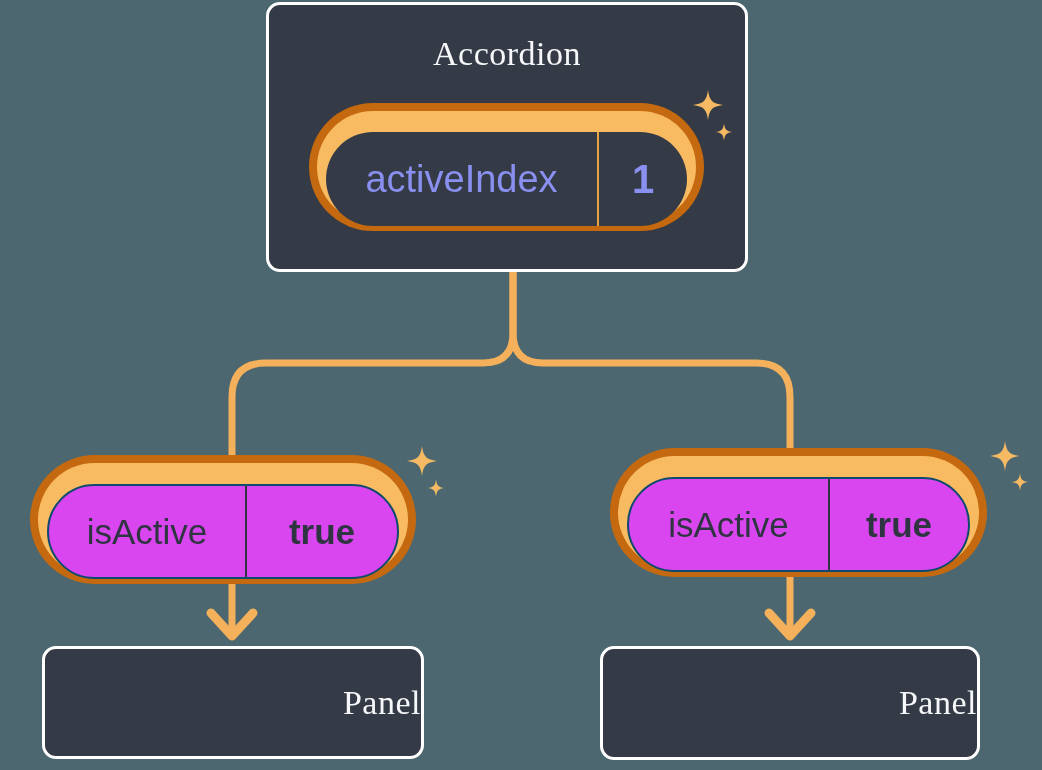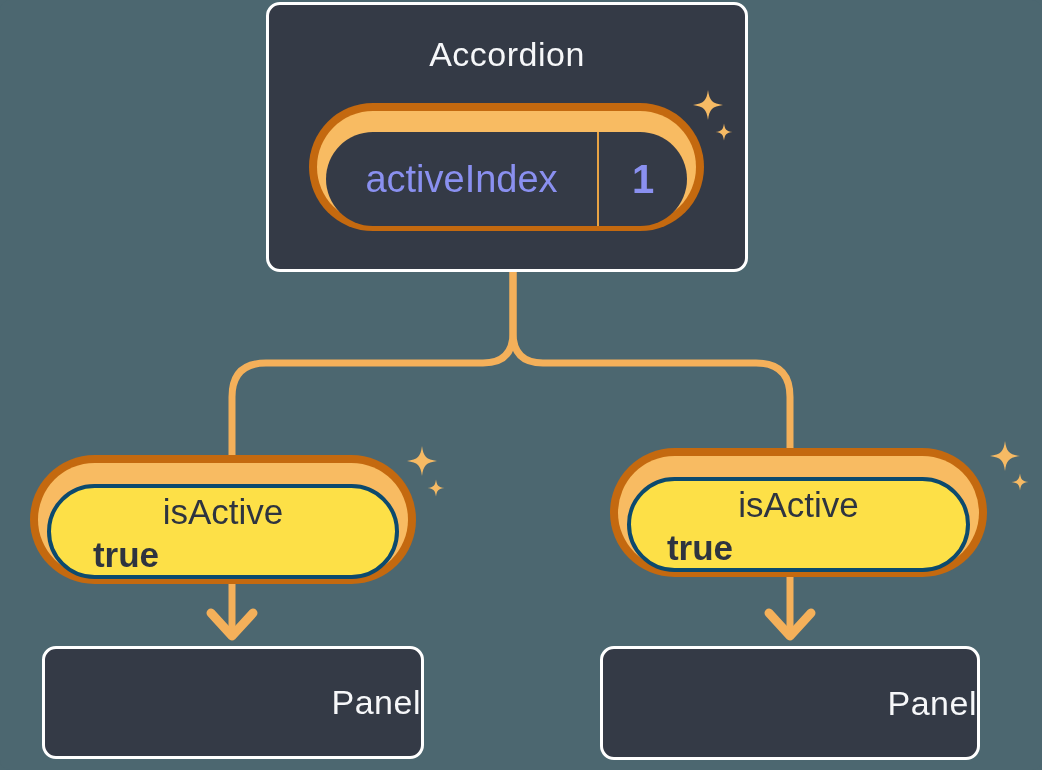--- a/index.html
+++ b/index.html
@@ -9,41 +9,42 @@
     font-family:"Liberation Sans","DejaVu Sans",sans-serif;
   }
   
   .comp-box{
     position:absolute;background:#343A46;border:3px solid #FFFFFF;
     border-radius:14px;box-sizing:border-box;
   }
   .comp-title{
     color:#F6F7F9;font-size:34px;font-weight:500;text-align:center;
     letter-spacing:.5px;
+    font-family:Liberation Serif, serif;
   }
   .root-box{left:266px;top:2px;width:482px;height:270px;}
   .root-box .comp-title{margin-top:30px;}
   .panel-box{display:flex;align-items:center;justify-content:flex-end;}
   .panel-left{left:42px;top:646px;width:382px;height:113px;}
   .panel-right{left:600px;top:646px;width:380px;height:114px;}
   
   .pill{
     position:absolute;background:#C4690F;border-radius:999px;
     padding:8px;box-sizing:border-box;
   }
   .pill-inner{
     background:#F8BB62;border-radius:999px;padding:9px;height:100%;
     box-sizing:border-box;
   }
   .pill-core{
     border-radius:999px;height:100%;box-sizing:border-box;
     display:flex;align-items:stretch;overflow:hidden;margin-top:12px;
   }
   .core-dark{background:#343A46;}
-  .core-purple{background:#fde047;border:4px solid #0c4a6e;flex-direction:column;}
+  .core-purple{background:#d946ef;border:2px solid #0c4a6e;}
   .cell{display:flex;align-items:center;justify-content:center;}
   .cell-label{flex:1 1 auto;}
   .txt-purple{color:#8A90F0;font-size:38px;}
   .txt-dark{color:#2E3440;font-size:35px;}
   .bold{font-weight:700;}
   .vdiv{width:2px;align-self:stretch;}
   .vdiv-orange{background:#E8A344;}
   .vdiv-dark{background:#2E3440;}
   .state-pill{left:309px;top:103px;width:395px;height:128px;}
   .state-pill .cell-value{width:88px;font-size:40px;}

